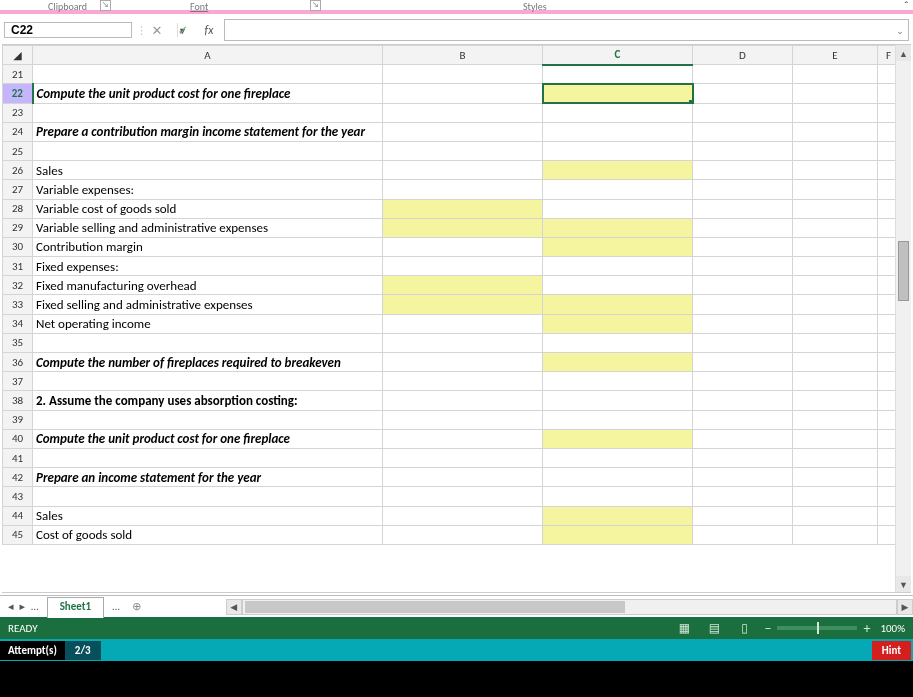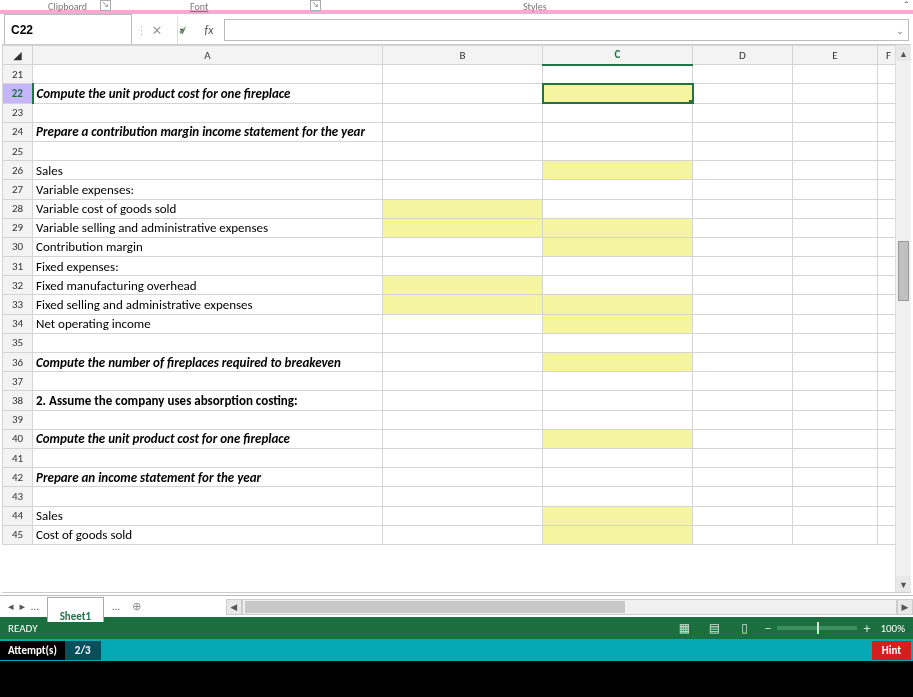--- a/index.html
+++ b/index.html
@@ -12,21 +12,21 @@
   .rib-clipboard { left:48px; }
   .rib-font { left:190px;text-decoration:underline; }
   .rib-styles { left:523px; }
   .rib-dlg { width:11px; height:11px; border:1px solid #aaa; font-size:8px; line-height:7px; text-align:center; color:#888; position:absolute;}
   .rib-dlg1 { left:100px; top:0;}
   .rib-dlg2 { left:310px; top:0;}
   .rib-caret { position:absolute; right:4px; top:-2px; font-size:13px; color:#555;}
 
   
   .fbar-row { height: 28px; display:flex; align-items:center; padding:4px 4px 0 4px; gap:4px; }
-  .name-box-wrap { display:flex; align-items:center; border:1px solid #bbb; height:32px; width:128px; background:#fff;}
+  .name-box-wrap { display:flex; align-items:center; border:1px solid #bbb; height:16px; width:128px; background:#fff;}
   .name-box { flex:1; padding:0 6px; border:none; outline:none; font-weight:bold; font-size:12px; background:transparent;}
   .name-box-caret { width:16px; text-align:center; color:#555; font-size:9px; border-left:1px solid #ddd; height:100%; display:flex; align-items:center; justify-content:center;}
   .fbar-sep { width:6px; text-align:center; color:#bbb; font-size:11px;}
   .fbar-btn { width:22px; height:22px; display:flex; align-items:center; justify-content:center; color:#999; font-size:13px; cursor:pointer;}
   .fbar-btn.cancel { color:#999;}
   .fbar-btn.enter { color:#7a7;}
   .fbar-btn.fx { font-style:italic; font-size:12px; color:#555;}
   .formula-input-wrap { flex:1; border:1px solid #bbb; height:22px; display:flex; align-items:center;}
   .formula-input { flex:1; border:none; outline:none; padding:0 4px; font-size:12px; background:transparent;}
   .formula-expand { width:16px; color:#777; font-size:9px; text-align:center;}
@@ -61,21 +61,21 @@
   td.hl { background:#f5f5a0;}
   td.dtop { border-top:2px solid #333;}
   td.dbtmdbl { border-bottom:3px double #333;}
   td.sel { outline:2px solid #217346; outline-offset:-1px; position:relative;}
   td.sel::after { content:""; position:absolute; right:-3px; bottom:-3px; width:6px; height:6px; background:#217346;}
 
   
   .tabs-row { height:22px; display:flex; align-items:stretch; border-top:1px solid #bbb; background:#fff; font-size:11px;}
   .tab-nav { display:flex; align-items:center; gap:6px; padding:0 8px; color:#555;}
   .tab-nav span { cursor:pointer;}
-  .sheet-tab { padding:12px 12px; border:1px solid #aaa; border-bottom:none; background:#fff; color:#217346; font-weight:bold; position:relative; top:1px;}
+  .sheet-tab { padding:2px 12px; border:1px solid #aaa; border-bottom:none; background:#fff; color:#217346; font-weight:bold; position:relative; top:1px;}
   .tab-add { width:18px; display:flex; align-items:center; justify-content:center; color:#888;}
   .hscroll { flex:1; display:flex; align-items:center; margin-left:80px;}
   .hscroll .harrow { width:16px; height:16px; background:#e8e8e8; border:1px solid #ccc; font-size:9px; display:flex; align-items:center; justify-content:center; color:#555;}
   .hscroll .htrack { flex:1; height:16px; background:#f0f0f0; border:1px solid #ccc; position:relative;}
   .hscroll .hthumb { position:absolute; left:2px; top:1px; bottom:1px; width:380px; background:#c8c8c8;}
 
   
   .statusbar { height:22px; background:#1b6e3e; color:#fff; display:flex; align-items:center; font-size:11px; padding:0 8px; justify-content:space-between;}
   .statusbar .views { display:flex; align-items:center; gap:10px;}
   .view-btn { width:20px; height:16px; color:#cfe8d8; display:flex; align-items:center; justify-content:center; font-size:12px;}

